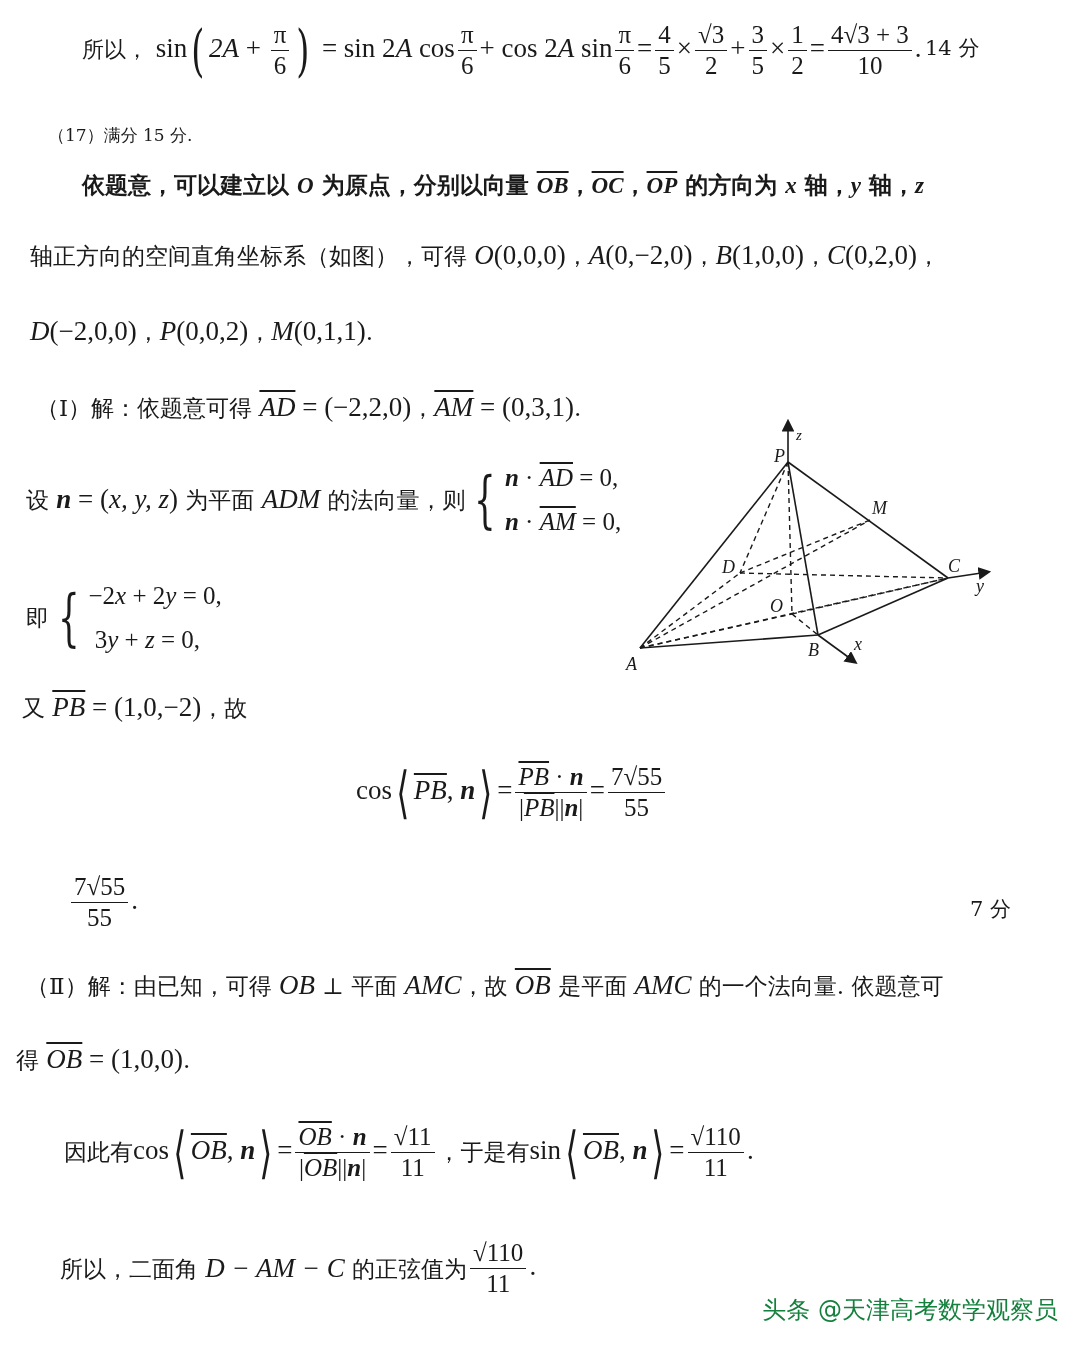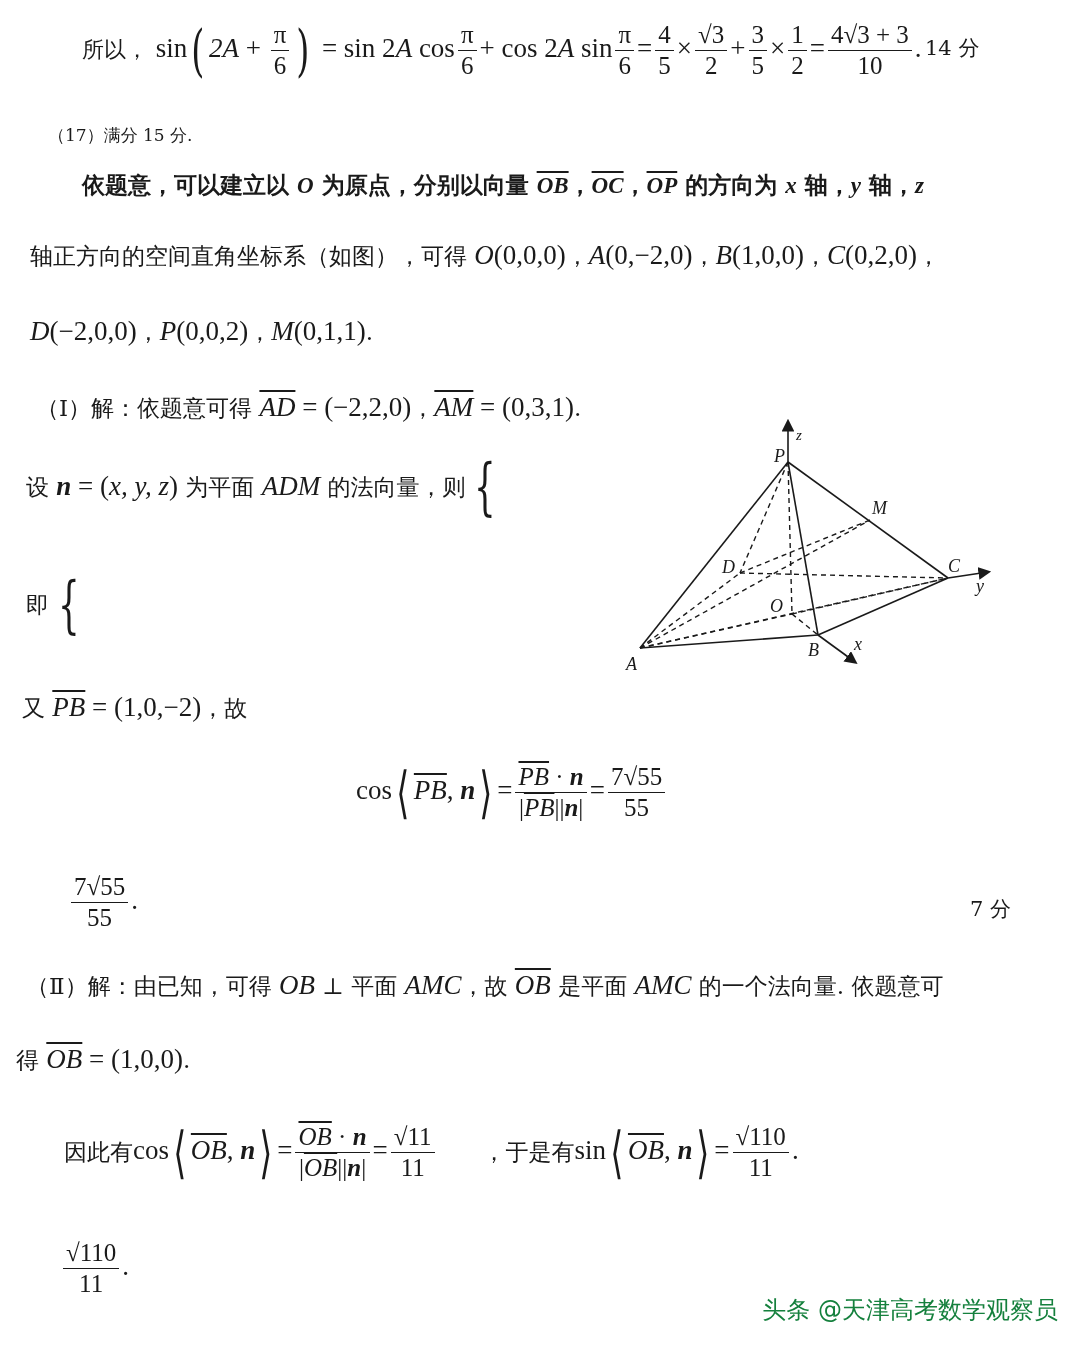--- a/index.html
+++ b/index.html
@@ -64,25 +64,30 @@
 </div>
 <div class="line" style="left:30px; top:316px; font-size:23px;">
   <span class="m it">D</span><span class="m">(−2,0,0)</span>，<span class="m it">P</span><span class="m">(0,0,2)</span>，<span class="m it">M</span><span class="m">(0,1,1)</span>.
 </div>
 
 <div class="line" style="left:36px; top:392px; font-size:23px;">
   （Ⅰ）解：依题意可得 <span class="m vec">AD</span><span class="m"> = (−2,2,0)</span>，<span class="m vec">AM</span><span class="m"> = (0,3,1)</span>.
 </div>
 
 <div class="line" style="left:26px; top:456px; font-size:23px;">
-  <span style="vertical-align:middle;">设 <span class="bd m">n</span><span class="m"> = (</span><span class="m it">x, y, z</span><span class="m">)</span> 为平面 <span class="it m">ADM</span> 的法向量，则</span><span class="brace">{</span>
+  <span style="vertical-align:middle;">设 <span class="bd m">n</span><span class="m"> = (</span><span class="m it">x, y, z</span><span class="m">)</span> 为平面 <span class="it m">ADM</span> 的法向量，则</span><span class="brace">{</span><span class="sys">
+      <span><b><i>n</i></b> · <span class="vec">AD</span> = 0,</span>
+      <span><b><i>n</i></b> · <span class="vec">AM</span> = 0,</span>
+    </span>
 </div>
 
 <div class="line" style="left:26px; top:574px; font-size:23px;">
   <span style="vertical-align:middle;">即</span><span class="brace">{</span><span class="sys">
+      <span>−2<i>x</i> + 2<i>y</i> = 0,</span>
+      <span>&nbsp;3<i>y</i> + <i>z</i> = 0,</span>
     </span>
 </div>
 
 <div class="line" style="left:22px; top:692px; font-size:23px;">
   又 <span class="m vec">PB</span><span class="m"> = (1,0,−2)</span>，故
 </div>
 
 <div class="line" style="left:356px; top:762px;">
   <span class="m">cos</span><span class="big">⟨</span><span class="m"><span class="vec">PB</span>, <b><i>n</i></b></span><span class="big">⟩</span><span class="m">=</span><span class="frac">
       <span class="num"><span class="vec">PB</span> · <b><i>n</i></b></span>
@@ -108,28 +113,28 @@
   得 <span class="m vec">OB</span><span class="m"> = (1,0,0)</span>.
 </div>
 
 <div class="line" style="left:64px; top:1122px; font-size:23px;">
   <span style="vertical-align:middle;">因此有</span><span class="m">cos</span><span class="big">⟨</span><span class="m"><span class="vec">OB</span>, <b><i>n</i></b></span><span class="big">⟩</span><span class="m">=</span><span class="frac">
       <span class="num"><span class="vec">OB</span> · <b><i>n</i></b></span>
       <span class="den">|<span class="vec">OB</span>||<b><i>n</i></b>|</span>
     </span><span class="m">=</span><span class="frac">
       <span class="num">√11</span>
       <span class="den">11</span>
-    </span><span style="vertical-align:middle;margin-left:45px;">，于是有</span><span class="m">sin</span><span class="big">⟨</span><span class="m"><span class="vec">OB</span>, <b><i>n</i></b></span><span class="big">⟩</span><span class="m">=</span><span class="frac">
+    </span><span style="vertical-align:middle;">，于是有</span><span class="m">sin</span><span class="big">⟨</span><span class="m"><span class="vec">OB</span>, <b><i>n</i></b></span><span class="big">⟩</span><span class="m">=</span><span class="frac">
       <span class="num">√110</span>
       <span class="den">11</span>
     </span><span class="m">.</span>
 </div>
 
 <div class="line" style="left:60px; top:1238px; font-size:23px;">
-  <span class="frac">
+  <span style="vertical-align:middle;">所以，二面角 <span class="it m">D − AM − C</span> 的正弦值为</span><span class="frac">
       <span class="num">√110</span>
       <span class="den">11</span>
     </span><span class="m">.</span>
 </div>
 
 <svg style="position:absolute; left:610px; top:410px;" width="400" height="270" viewBox="0 0 400 270">
   <defs>
     <marker id="arr" markerWidth="8" markerHeight="8" refX="6" refY="4" orient="auto">
       <path d="M0,0 L8,4 L0,8 z" fill="#1a1a1a"></path>
     </marker>

